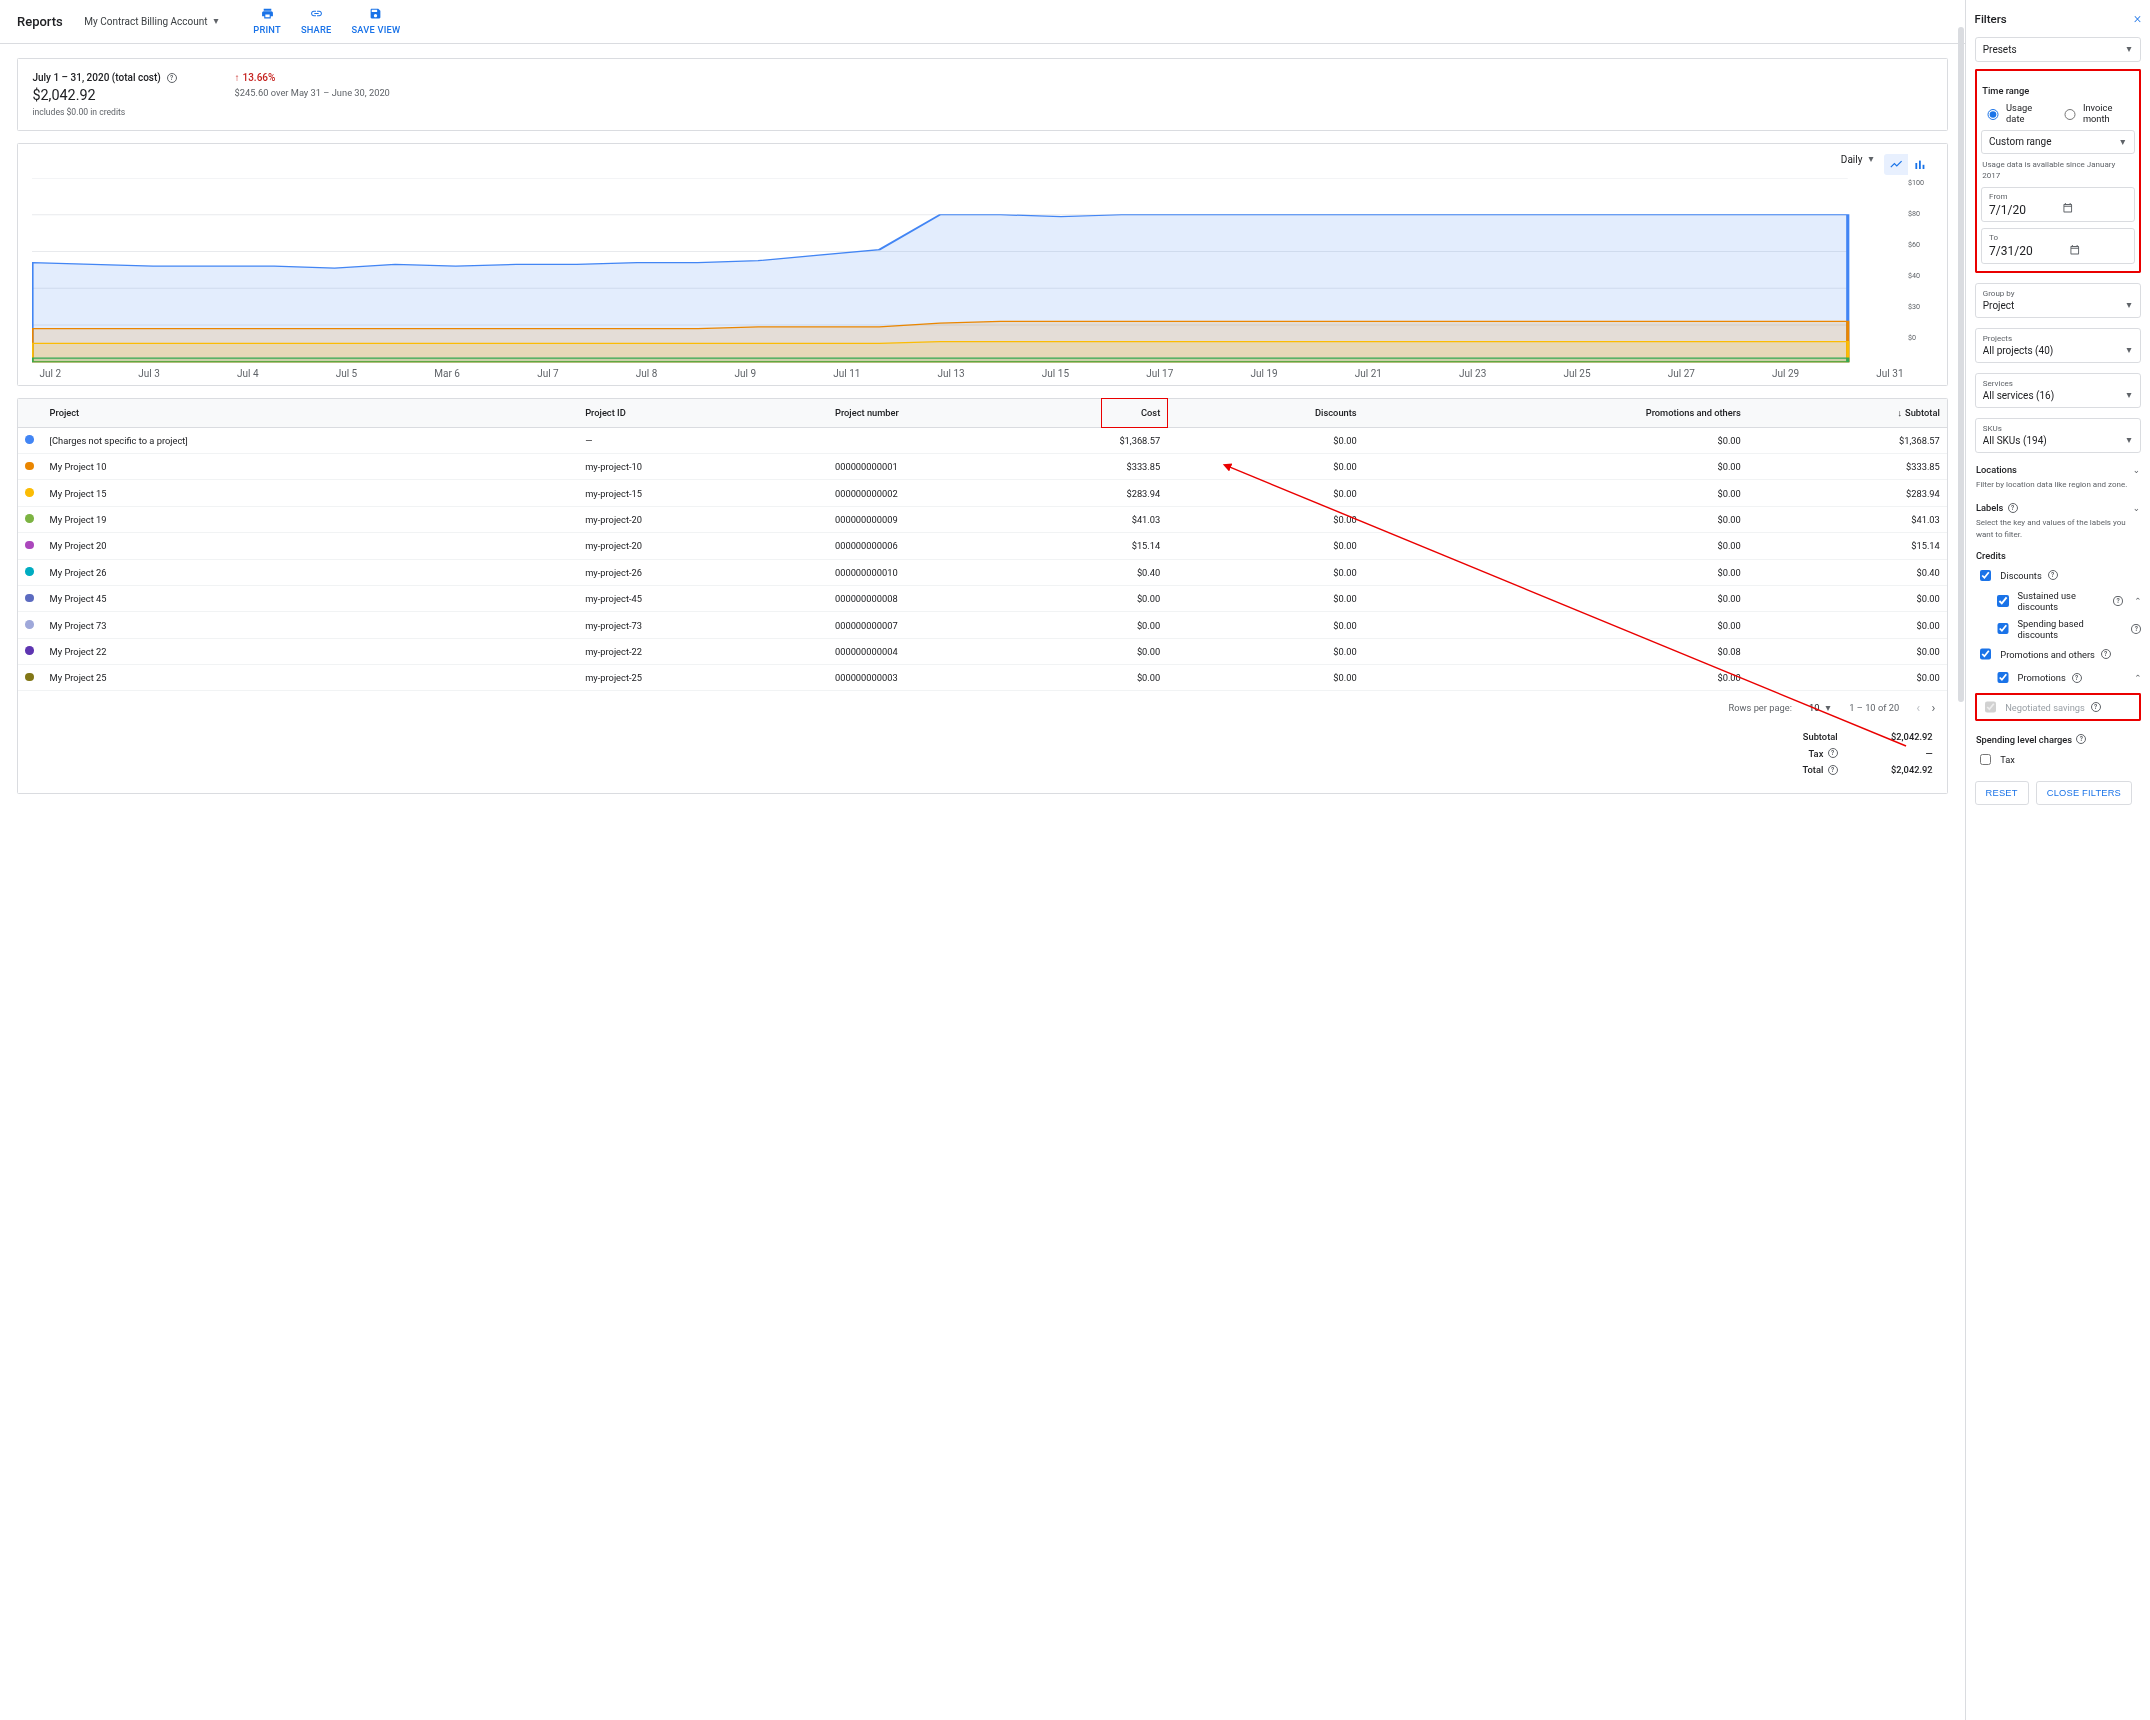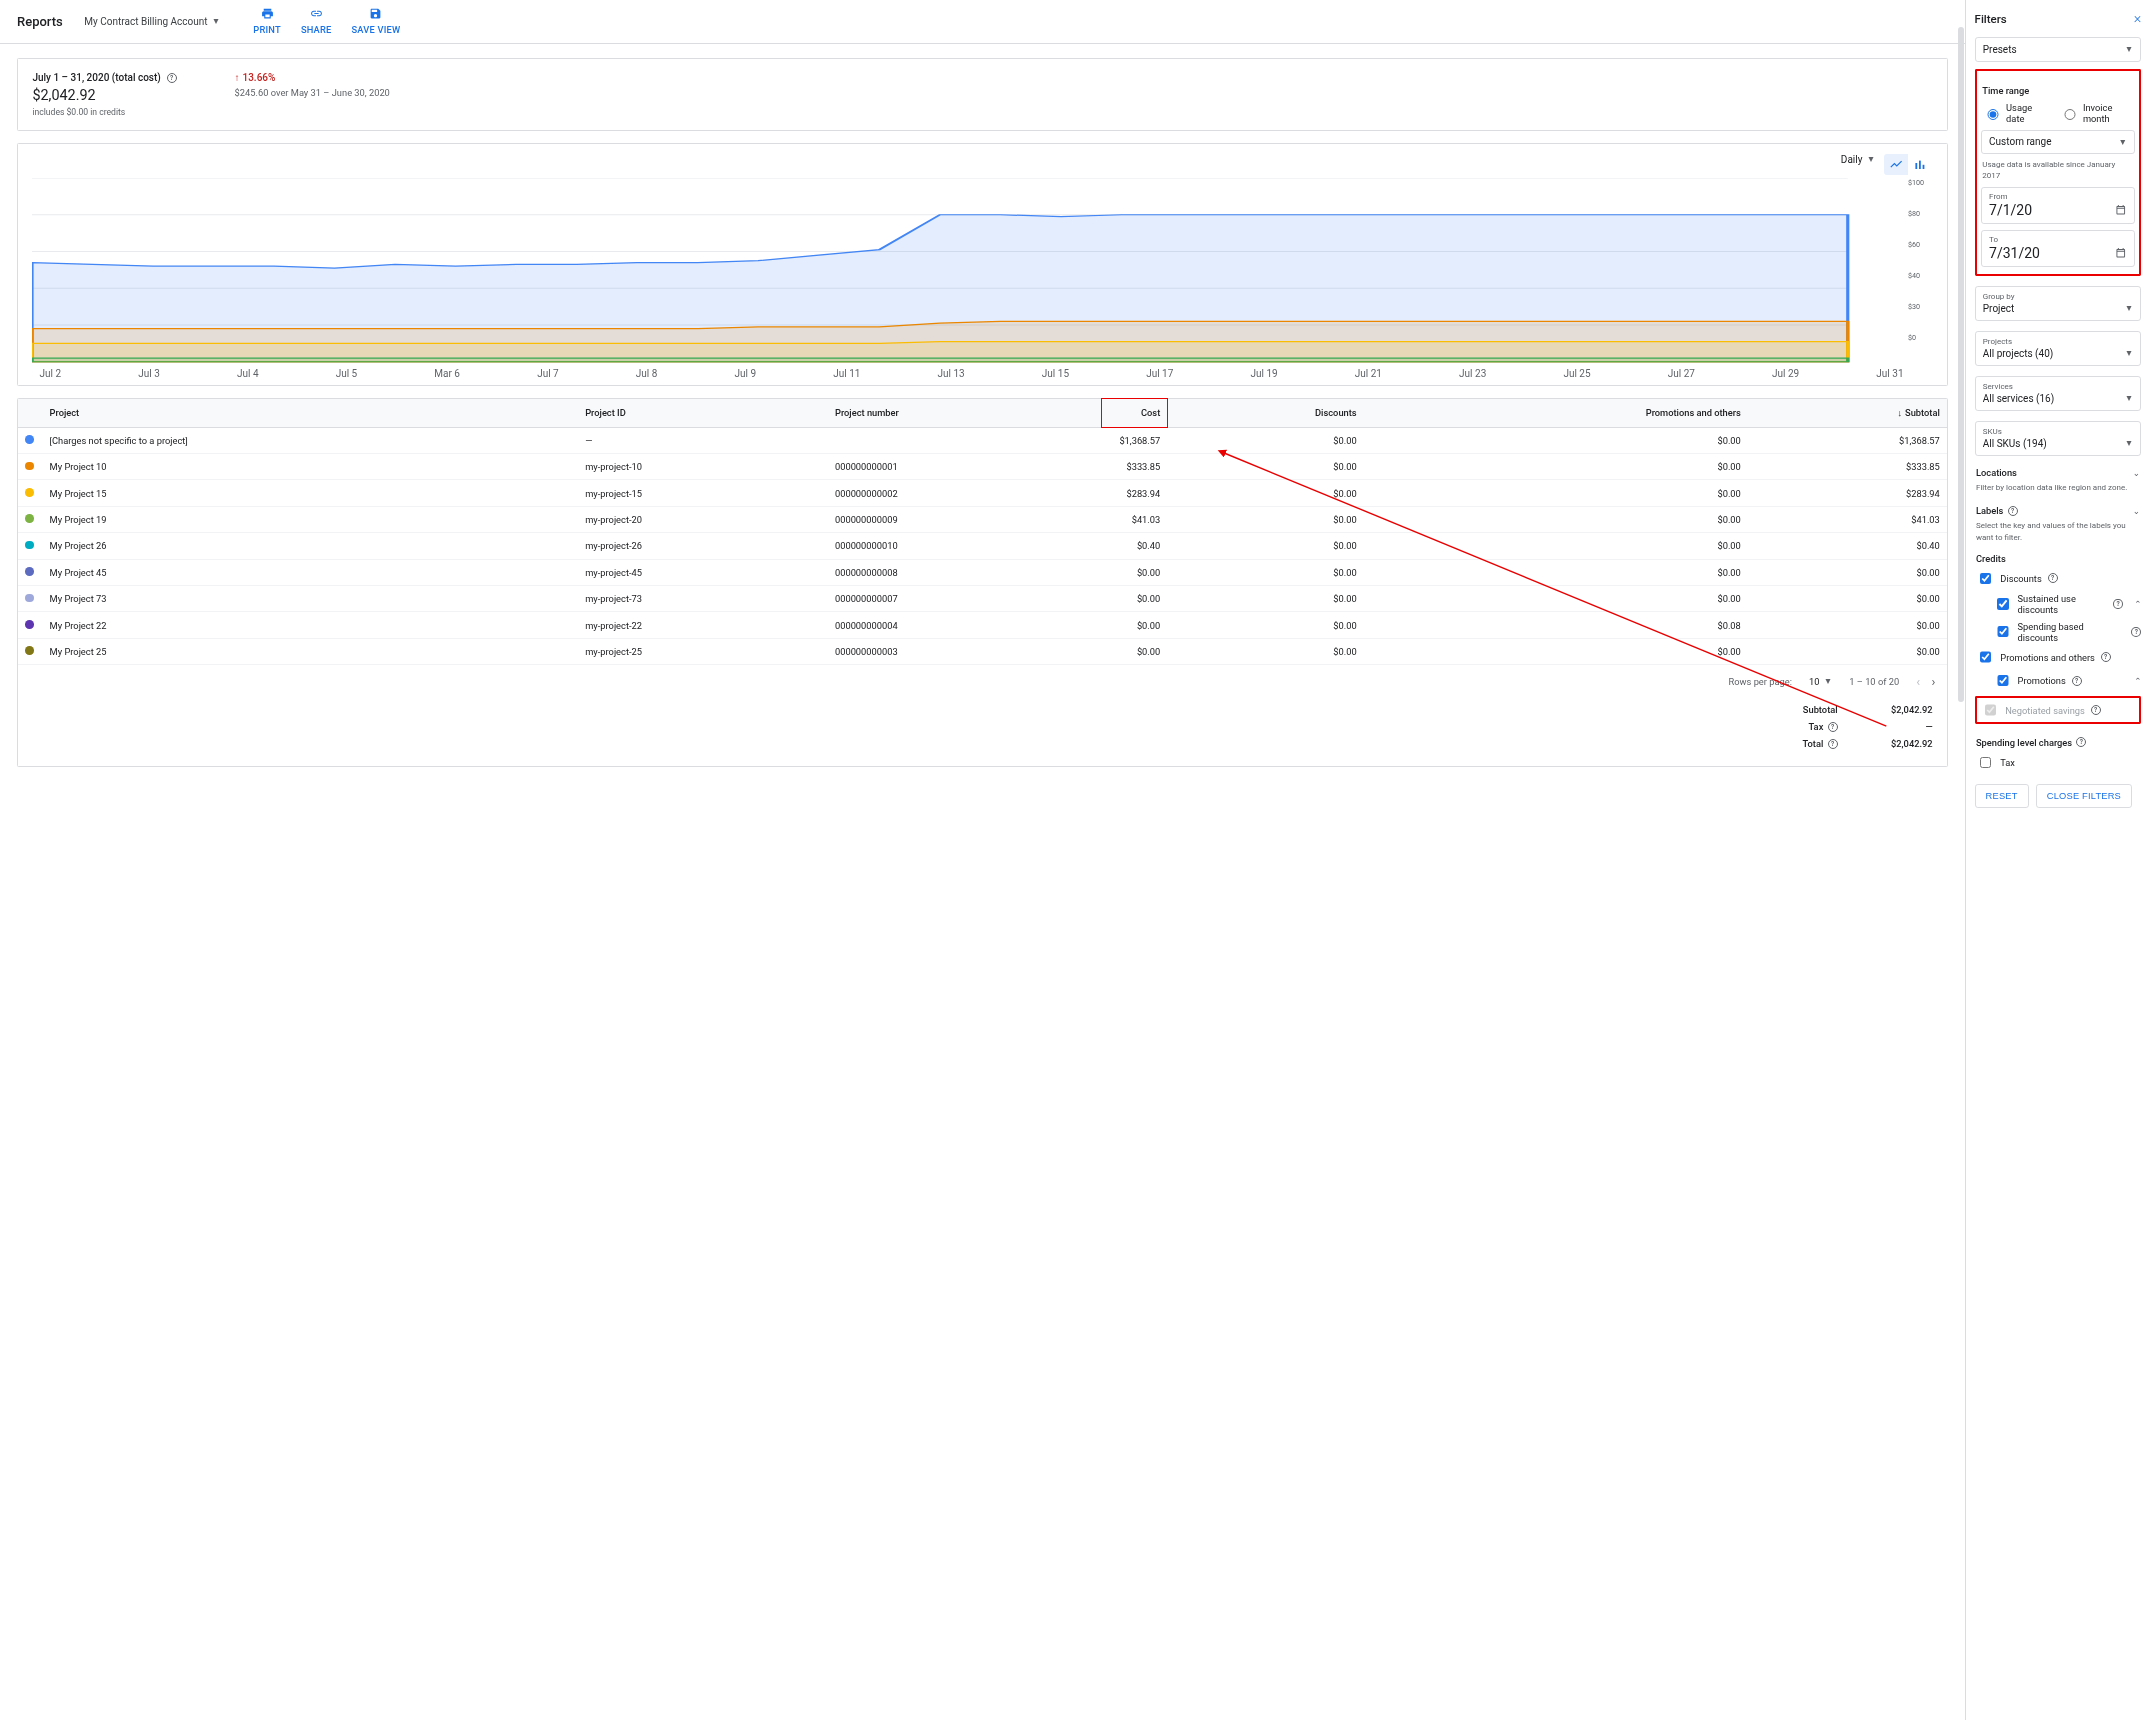--- a/index.html
+++ b/index.html
@@ -75,21 +75,21 @@
   .field-box.stacked .lbl { font-size:8px; color:#5f6368; }
   .field-box.stacked .row { display:flex; justify-content:space-between; align-items:center;}
   .sect-label { font-size:9.3px; font-weight:500; margin: 10px 0 4.3px 1.4px; display:flex; align-items:center; gap:4.3px;}
   .radio-row { display:flex; gap:13px; margin: 5.8px 1.4px; font-size:9.3px;}
   .radio-row label { display:flex; align-items:center; gap:4.3px; cursor:pointer;}
   input[type=radio]{ accent-color:#1a73e8; width:11.5px; height:11.5px;}
   input[type=checkbox]{ accent-color:#1a73e8; width:11.5px; height:11.5px;}
   .hint { font-size:8px; color:#5f6368; margin:4.3px 1.4px 0 1.4px; line-height:1.4;}
   .date-input { border:0.7px solid #dadce0; border-radius:2.9px; padding:4.3px 7.2px; display:flex; flex-direction:column; gap:1.4px; margin-top:5.8px;}
   .date-input .lbl{ font-size:8px; color:#5f6368;}
-  .date-input .row { display:flex; justify-content:space-between; align-items:center; font-size:14px;gap:36px;}
+  .date-input .row { display:flex; justify-content:flex-start; align-items:center; font-size:12px;gap:36px;}
   .section-toggle { display:flex; justify-content:space-between; align-items:center; font-weight:500; font-size:9.3px; margin-top:11.5px; cursor:pointer; padding: 0 1.4px;}
   .check-row { display:flex; align-items:center; gap:5.8px; font-size:9.3px; margin:5.8px 0 0 1.4px;}
   .check-row.sub { margin-left: 18.7px; }
   .check-row .q { color:#5f6368; }
   .check-row .spacer { flex:1; }
   .filters-footer { display:flex; gap:7.2px; margin-top:13px;}
   .btn-outline { border:0.7px solid #dadce0; background:#fff; color:#1a73e8; font-weight:500; font-size:9.3px; padding:5.8px 10px; border-radius:2.9px; cursor:pointer; letter-spacing:0.2px;}
   .red-frame { border:2.2px solid #ea0000; border-radius:1.4px; padding:4.3px 4.3px 7.2px 4.3px; margin-top:7.2px;}
   .help-ic { width:10px; height:10px; border-radius:50%; border:0.9px solid #5f6368; display:inline-flex; align-items:center; justify-content:center; font-size:6.5px; color:#5f6368; font-weight:700;}
   .cal-ic svg{ width:11.5px; height:11.5px; }
@@ -278,20 +278,30 @@
                   <td><span class="dot" style="background:#7cb342"></span></td>
                   <td>My Project 19</td>
                   <td>my-project-20</td>
                   <td>000000000009</td>
                   <td class="right">$41.03</td>
                   <td class="right">$0.00</td>
                   <td class="right">$0.00</td>
                   <td class="right">$41.03</td>
                 </tr>
                 <tr>
+                  <td><span class="dot" style="background:#ab47bc"></span></td>
+                  <td>My Project 20</td>
+                  <td>my-project-20</td>
+                  <td>000000000006</td>
+                  <td class="right">$15.14</td>
+                  <td class="right">$0.00</td>
+                  <td class="right">$0.00</td>
+                  <td class="right">$15.14</td>
+                </tr>
+                <tr>
                   <td><span class="dot" style="background:#00acc1"></span></td>
                   <td>My Project 26</td>
                   <td>my-project-26</td>
                   <td>000000000010</td>
                   <td class="right">$0.40</td>
                   <td class="right">$0.00</td>
                   <td class="right">$0.00</td>
                   <td class="right">$0.40</td>
                 </tr>
                 <tr>

